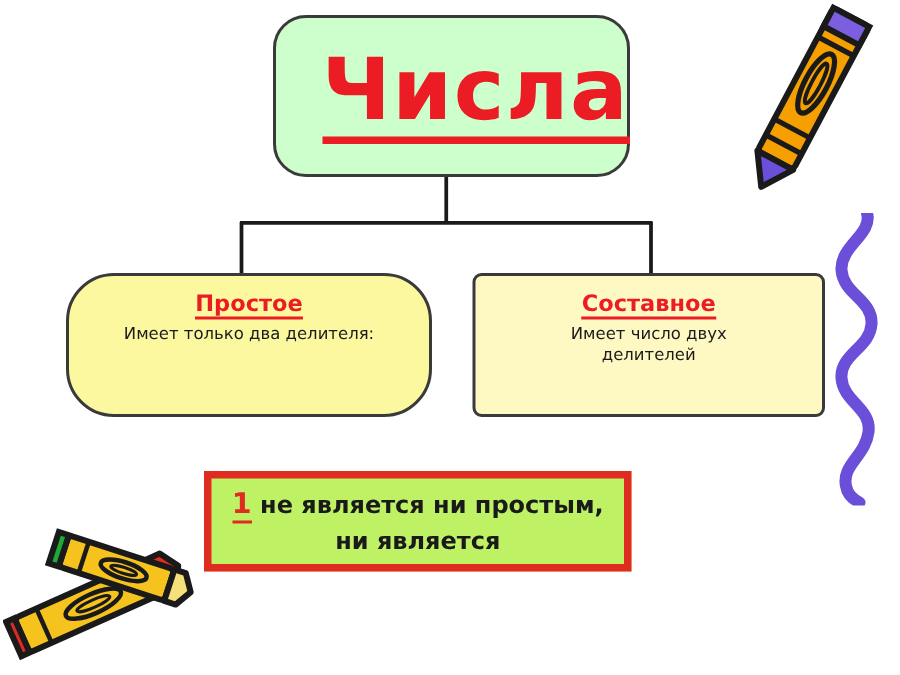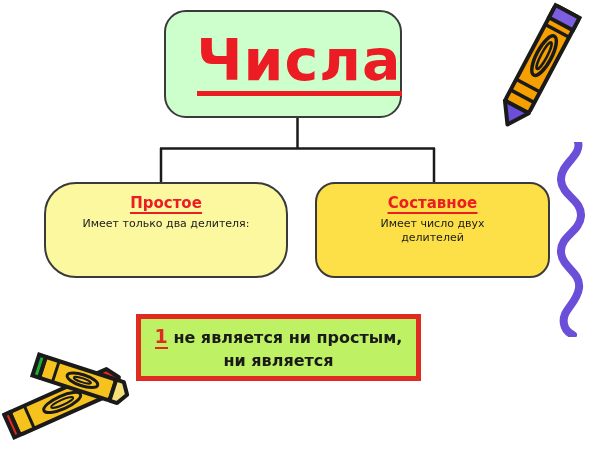--- a/index.html
+++ b/index.html
@@ -25,21 +25,21 @@
     position: absolute;
     box-sizing: border-box;
     border: 2px solid #3a3a3a;
     border-radius: 18px;
     text-align: center;
     z-index: 3;
   }
 
   
   #title-node {
-    left: 164px;
+    left: 182px;
     top: 10px;
     width: 238px;
     height: 108px;
     background: #ccffcc;
     border-radius: 22px;
     display: flex;
     align-items: center;
     justify-content: center;
     padding-left: 32px;
   }
@@ -61,22 +61,22 @@
     width: 244px;
     height: 96px;
     background: #fbf8a0;
     border-radius: 32px;
   }
   #composite-node {
     left: 315px;
     top: 182px;
     width: 235px;
     height: 96px;
-    background: #fde047;
-    border-radius: 20px;
+    background: #fef9c3;
+    border-radius: 6px;
   }
 
   .node-inner {
     position: absolute;
     left: 50%;
     transform: translateX(-50%);
     top: 10px;
     width: 268px;           
     white-space: nowrap;
   }

